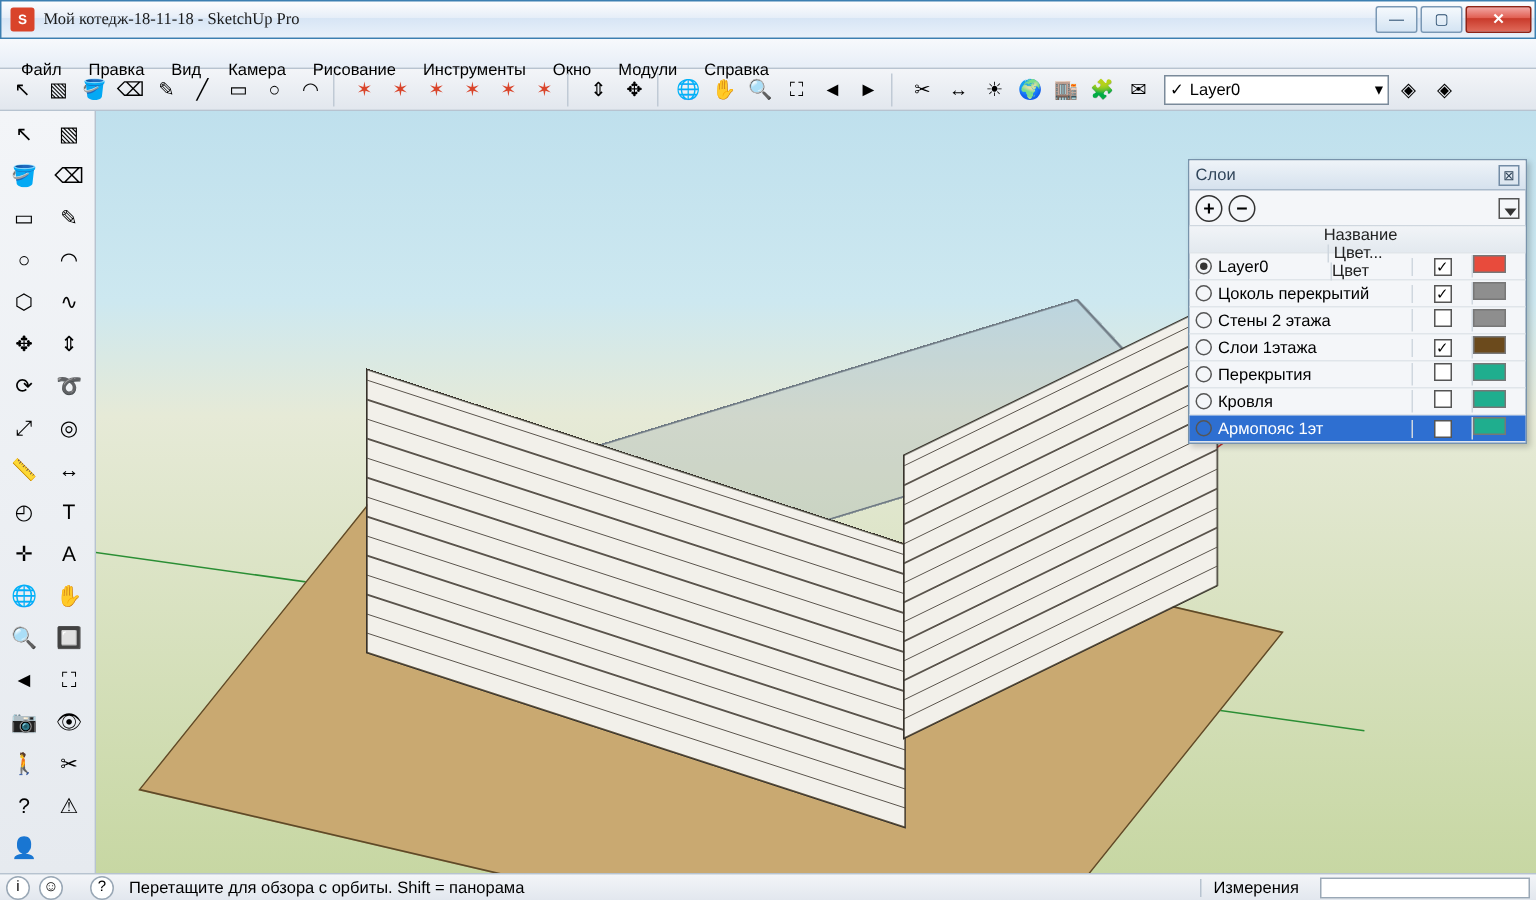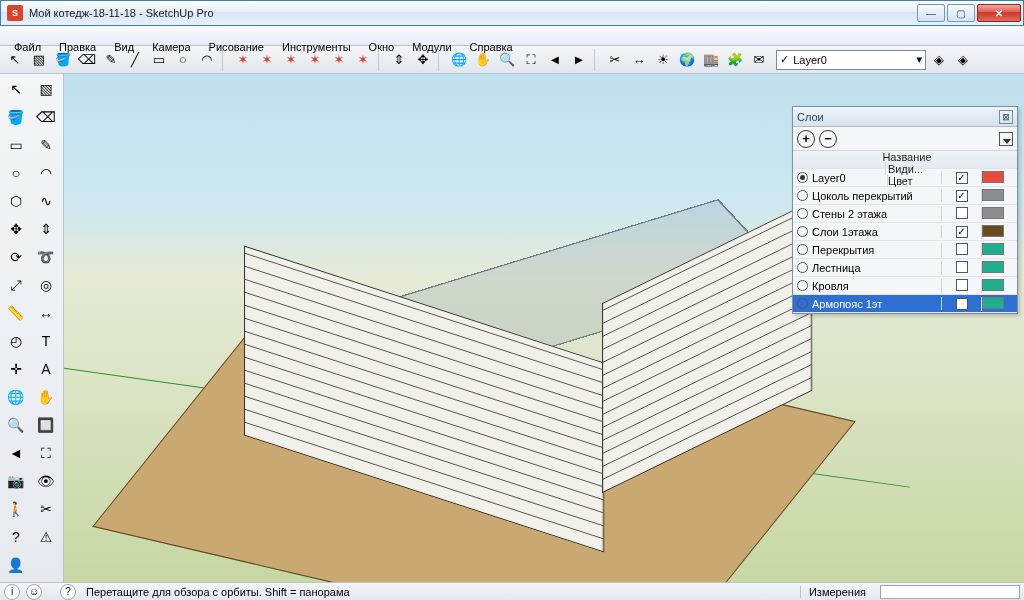--- a/index.html
+++ b/index.html
@@ -1,21 +1,21 @@
 <!DOCTYPE html>
 <html><head>
 <meta charset="utf-8">
 <style>
 * { margin: 0; padding: 0; box-sizing: border-box; font-family: Tahoma, sans-serif; font-size: 11px; }
 body { width: 1024px; height: 600px; overflow: hidden; background: #fff; position: relative; }
 
 
 .titlebar { height: 26px; background: linear-gradient(#fdfdfe,#e6eef8 45%,#d7e5f5 46%,#e9f1fa); border: 1px solid #3c7fb1; display: flex; align-items: center; padding-left: 6px; }
 .titlebar .appicon { width: 16px; height: 16px; background: #d9442a; border-radius: 2px; margin-right: 6px; display:flex;align-items:center;justify-content:center;color:#fff;font-weight:bold;font-size:9px;}
-.titlebar .title { color: #1a1a1a; flex: 1; }
+.titlebar .title { color: #1a1a1a; flex: 1; font-family: Liberation Serif, serif; }
 .winbtns { display: flex; gap: 2px; margin-right: 2px; }
 .winbtn { width: 28px; height: 18px; border: 1px solid #7a98b5; border-radius: 2px; background: linear-gradient(#f5f9fd,#d4e4f3); display:flex;align-items:center;justify-content:center; font-size:10px; color:#2a4d6f;}
 .winbtn.close { width: 44px; background: linear-gradient(#f2a5a2,#e05c4f 45%,#c93a2b 46%,#e06a5a); color:#fff; border-color:#902316;}
 .winbtn.close::before{content:"✕";font-weight:bold;}
 
 
 .menubar { height: 20px; background: linear-gradient(#f7f9fc,#e7eef7); border-bottom: 1px solid #b7c3d0; display: flex; align-items: center; padding-left: 6px; gap: 2px;}
 .menuitem { padding: 2px 8px; cursor: default; margin-top: 22px; }
 
 
@@ -192,21 +192,21 @@
   <div class="panel-tools">
     <div class="circlebtn">+</div>
     <div class="circlebtn">−</div>
     <div class="spacer"></div>
     <div style="width:14px;height:14px;border:1px solid #555;position:relative">
       <div style="position:absolute;right:1px;bottom:1px;border-left:4px solid transparent;border-right:4px solid transparent;border-top:5px solid #333"></div>
     </div>
   </div>
   <div class="panel-head">
     <div class="col-name">Название</div>
-    <div class="col-vis">Види...</div>
+    <div class="col-vis">Цвет...</div>
     <div class="col-color">Цвет</div>
   </div>
   <div id="layer-rows">
       <div class="panel-row">
         <div class="col-name">
           <span class="radio on"></span>
           <span>Layer0</span>
         </div>
         <div class="col-vis"><span class="chkbox">✓</span></div>
         <div class="col-color"><span class="swatch" style="background:#e84b3c"></span></div>
@@ -232,28 +232,20 @@
           <span class="radio "></span>
           <span>Слои 1этажа</span>
         </div>
         <div class="col-vis"><span class="chkbox">✓</span></div>
         <div class="col-color"><span class="swatch" style="background:#6b4a1c"></span></div>
       </div>
       <div class="panel-row">
         <div class="col-name">
           <span class="radio "></span>
           <span>Перекрытия</span>
-        </div>
-        <div class="col-vis"><span class="chkbox"></span></div>
-        <div class="col-color"><span class="swatch" style="background:#1fae8e"></span></div>
-      </div>
-      <div class="panel-row">
-        <div class="col-name">
-          <span class="radio "></span>
-          <span>Лестница</span>
         </div>
         <div class="col-vis"><span class="chkbox"></span></div>
         <div class="col-color"><span class="swatch" style="background:#1fae8e"></span></div>
       </div>
       <div class="panel-row">
         <div class="col-name">
           <span class="radio "></span>
           <span>Кровля</span>
         </div>
         <div class="col-vis"><span class="chkbox"></span></div>

